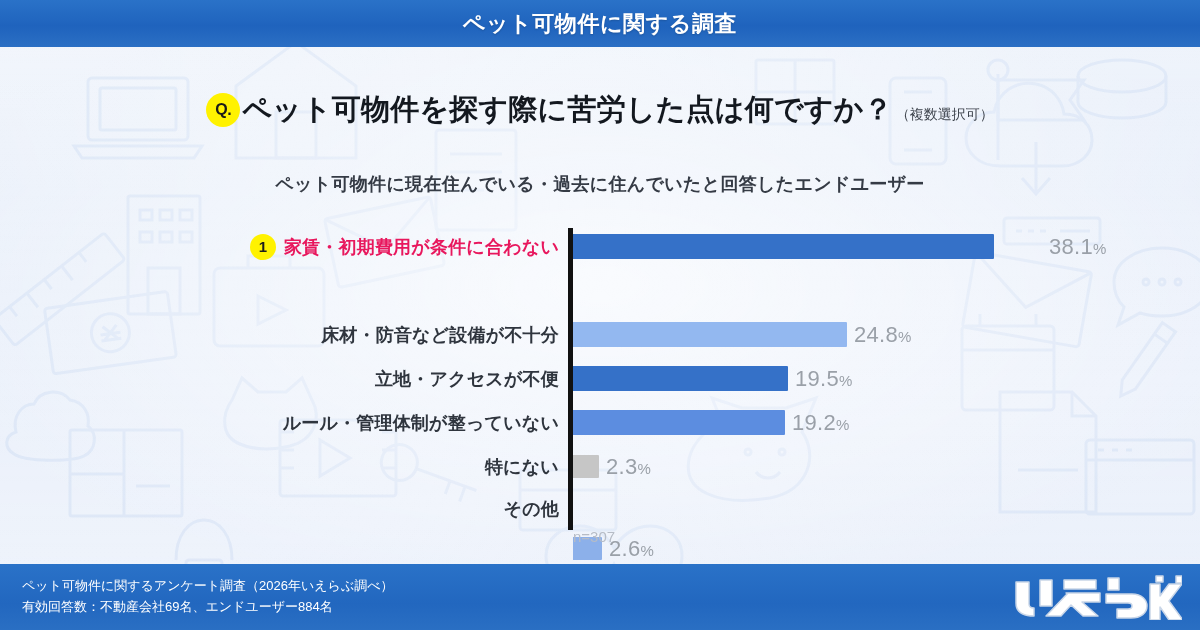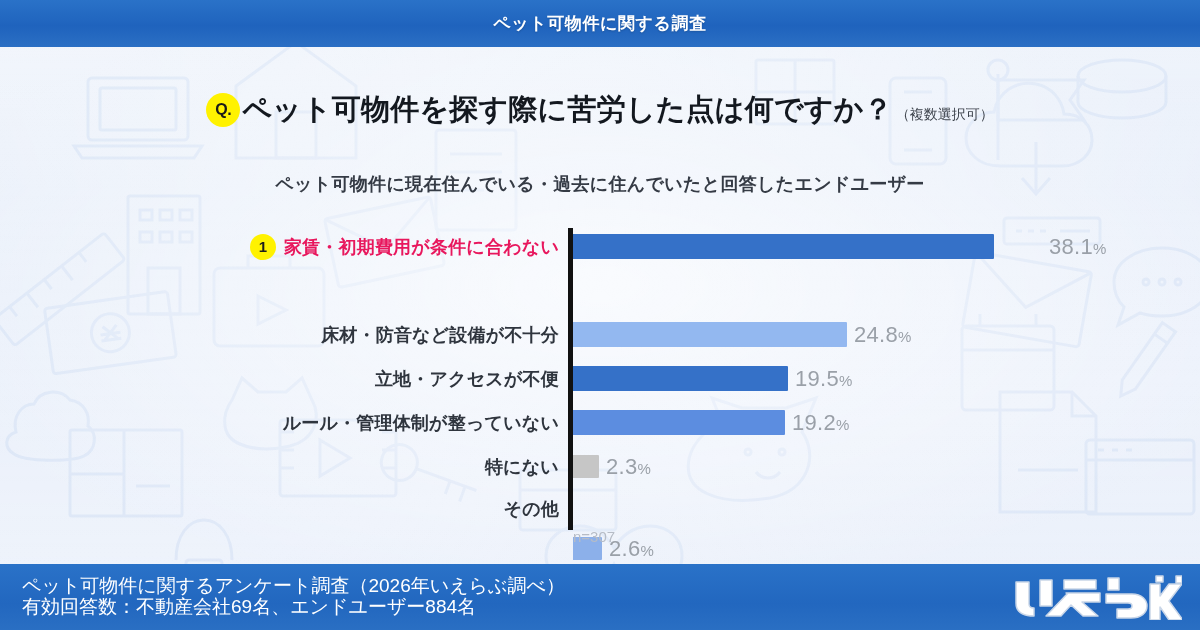--- a/index.html
+++ b/index.html
@@ -28,21 +28,21 @@
   }
 
   
   #header {
     position:absolute; left:0; top:0; width:1200px; height:47px;
     background:linear-gradient(180deg,#2a72c8 0%,#1f63bd 55%,#2b6fc4 100%);
     display:flex; align-items:center; justify-content:center;
     z-index:5;
   }
   #header-title {
-    color:#ffffff; font-size:17px; font-weight:bold; letter-spacing:.6px;
+    color:#ffffff; font-size:22px; font-weight:bold; letter-spacing:.6px;
     text-shadow:0 1px 2px rgba(0,0,0,.18);
     text-align:right;
   }
 
   
   #question-row {
     position:absolute; left:0; top:90px; width:1200px;
     display:flex; align-items:baseline; justify-content:center;
     z-index:4;
   }
@@ -115,21 +115,21 @@
   }
 
   
   #footer {
     position:absolute; left:0; bottom:0; width:1200px; height:66px;
     background:linear-gradient(180deg,#2a72c8 0%,#2267bf 60%,#2a6fc3 100%);
     z-index:5;
   }
   #footer-text {
     position:absolute; left:22px; top:11px;
-    color:#ffffff; font-size:19px; line-height:21px;
+    color:#ffffff; font-size:13px; line-height:21px;
   }
   #footer-text div { white-space:nowrap; }
   #logo {
     position:absolute; right:18px; top:50%; transform:translateY(-50%);
     display:flex; align-items:center;
   }
   #logo svg { display:block; }
 </style>
 </head>
 <body>

